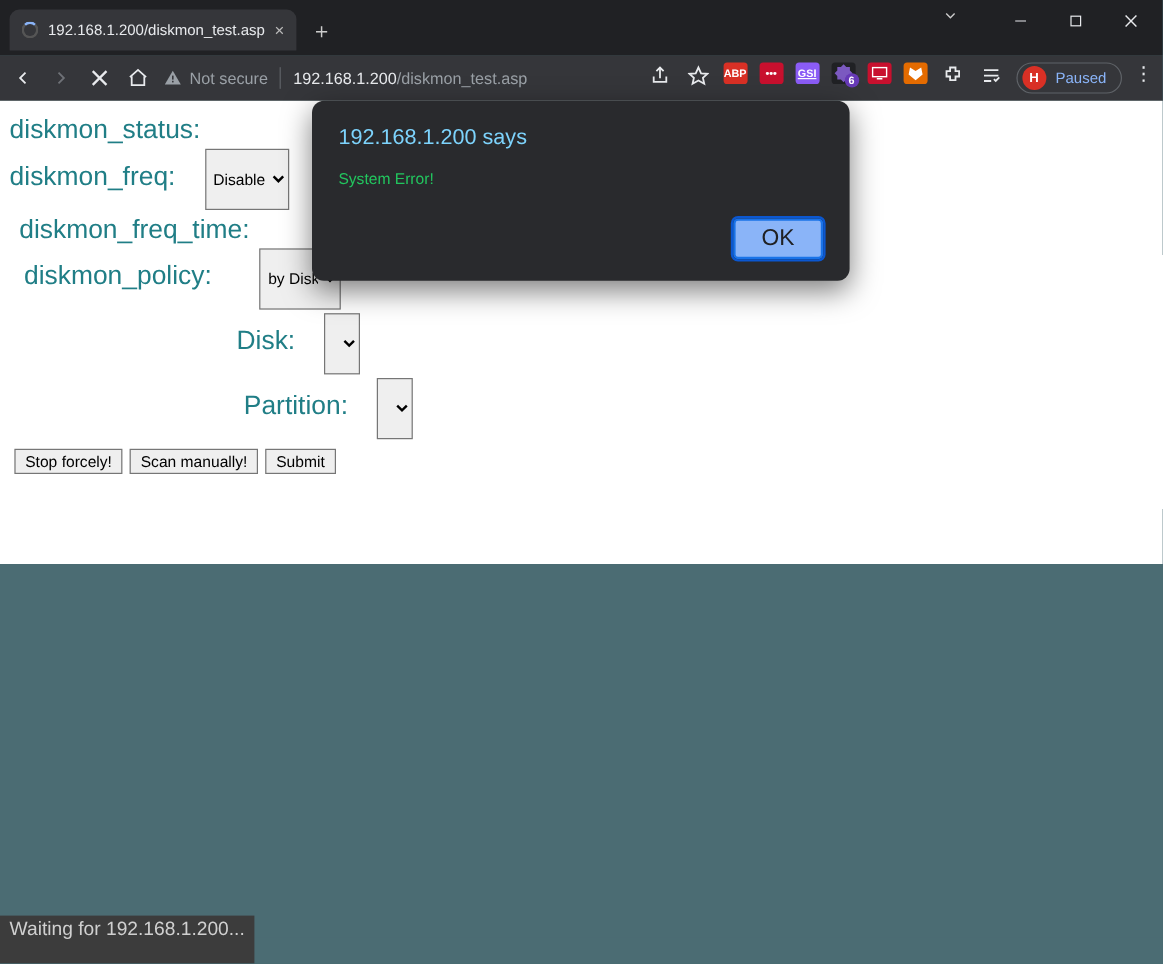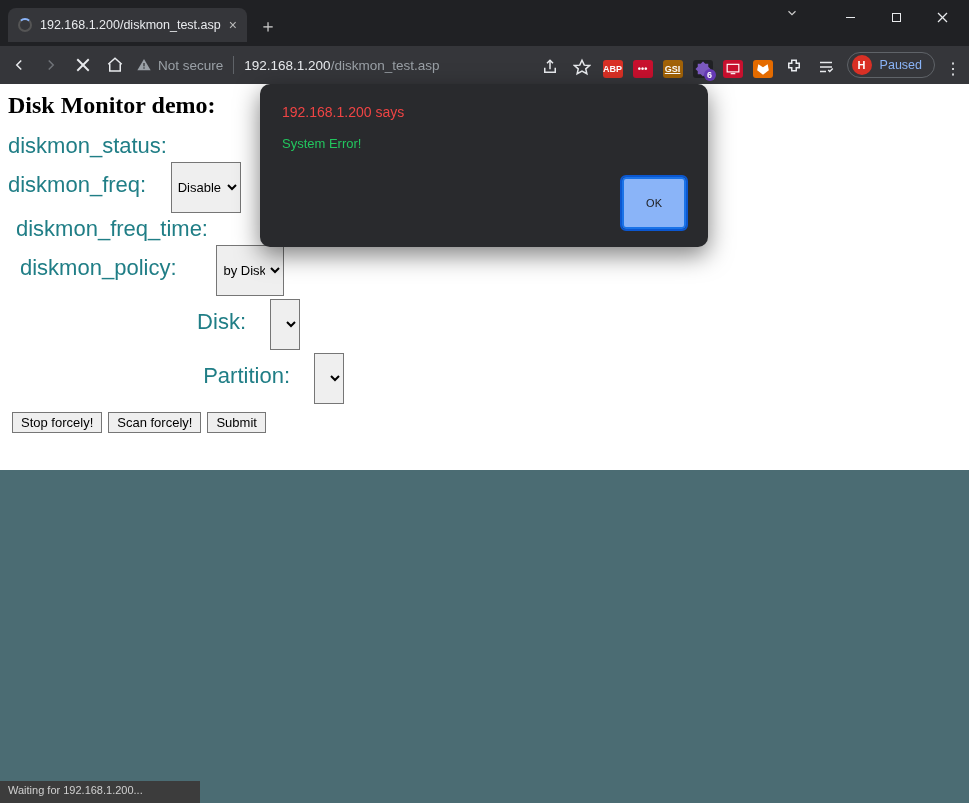--- a/index.html
+++ b/index.html
@@ -91,32 +91,32 @@
   }
   .notsecure .tri {
     color: #9aa0a6;
   }
   .vbar { width:1px; height:18px; background:#5f6368; }
   .url { color: #e8eaed; }
   .url .dim { color: #9aa0a6; }
   .toolbar-right {
     margin-left: auto;
     display: flex;
-    align-items: flex-end;
+    align-items: flex-start;
     gap: 10px;
   }
   .ext-icon {
     width: 20px; height: 18px;
     border-radius: 3px;
     display:flex;align-items:center;justify-content:center;
     font-size:9px;font-weight:bold;color:#fff;
   }
   .ext-red { background:#d93025; }
   .ext-lp { background:#c8102e; }
-  .ext-g  { background:#a16207;text-decoration:underline; }
+  .ext-g  { background:#8b5cf6;text-decoration:underline; }
   .ext-o  { background:#e46b00; }
   .ext-mon{ background:#c8102e; }
   .badge6 {
     position:absolute; bottom:-3px; right:-3px;
     background:#673ab7;color:#fff;font-size:9px;
     width:12px;height:12px;border-radius:50%;
     display:flex;align-items:center;justify-content:center;
   }
   .paused-chip {
     border: 1px solid #5f6368;
@@ -186,48 +186,48 @@
     position: absolute;
     top: 84px;
     left: 260px;
     width: 448px;
     background: #292a2d;
     border-radius: 10px;
     box-shadow: 0 8px 24px rgba(0,0,0,0.5);
     padding: 20px 22px 18px 22px;
     color: #e8eaed;
   }
-  .jsdialog .dlg-title { font-size: 14px; color:#ef4444; margin-bottom:16px;}
+  .jsdialog .dlg-title { font-size: 18px; color:#7dd3fc; margin-bottom:16px;}
   .jsdialog .dlg-msg { font-size: 13px; color:#22c55e; margin-bottom:26px;}
   .jsdialog .dlg-btns { display:flex; justify-content:flex-end; }
   .jsdialog button.ok {
     background:#8ab4f8;
     border:2px solid #1a73e8;
     outline:2px solid #0b57d0;
     border-radius:4px;
-    padding:18px 22px;
-    font-size:11px;
+    padding:4px 22px;
+    font-size:19px;
     color:#202124;
     cursor:pointer;
   }
 
   
   .devarea {
     background:#4b6c73;
     height: calc(803px - 46px - 38px - 386px - 22px);
   }
 
   
   .statusbar {
     position:absolute;
     bottom:0; left:0;
-    height:22px;
+    height:40px;
     background:#3c3c3c;
     color:#d0d0d0;
-    font-size:11px;
+    font-size:16px;
     padding:3px 8px;
     min-width:200px;
   }
 
   svg { display:block; }
 </style>
 </head>
 <body>
 
 <div class="titlebar">
@@ -348,21 +348,20 @@
     </span>
     <span class="paused-chip">
       <span class="avatar">H</span>
       <span>Paused</span>
     </span>
     <span class="kebab">⋮</span>
   </div>
 </div>
 
 <div class="page">
-  <h2>Disk Monitor demo:</h2>
 
   <div class="row"><span class="field-label">diskmon_status:</span></div>
 
   <div class="row">
     <span class="field-label">diskmon_freq:</span>
     <select><option>Disable</option></select>
   </div>
 
   <div class="row indent1"><span class="field-label">diskmon_freq_time:</span></div>
 
@@ -378,21 +377,21 @@
       <select style="width:30px"><option></option></select>
     </div>
     <div class="row">
       <span class="field-label">Partition:</span>
       <select style="width:30px"><option></option></select>
     </div>
   </div>
 
   <div class="buttons-row">
     <button class="btn">Stop forcely!</button>
-    <button class="btn">Scan forcely!</button>
+    <button class="btn">Scan manually!</button>
     <button class="btn">Submit</button>
   </div>
 </div>
 
 <div class="devarea"></div>
 
 <div class="jsdialog">
   <div class="dlg-title">192.168.1.200 says</div>
   <div class="dlg-msg">System Error!</div>
   <div class="dlg-btns">

